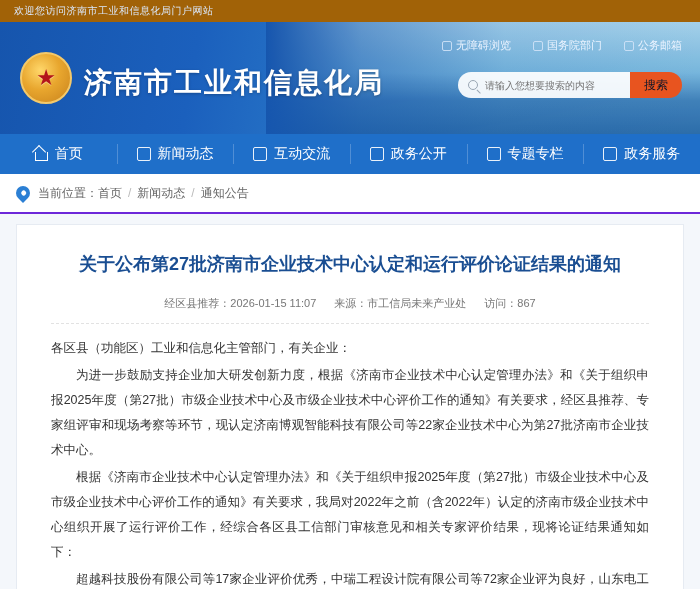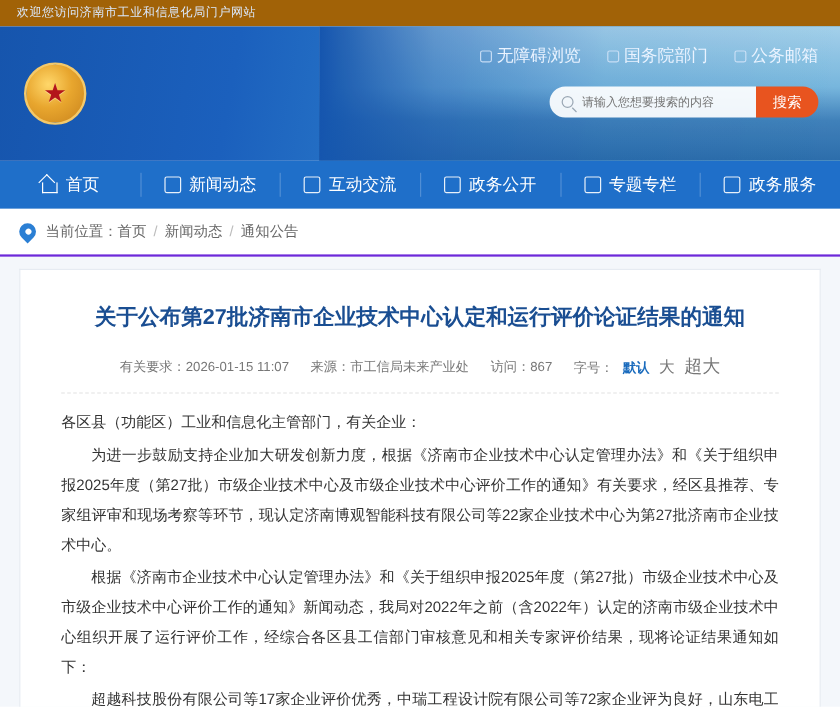--- a/index.html
+++ b/index.html
@@ -71,21 +71,21 @@
     letter-spacing: 2px;
     text-shadow: 0 1px 3px rgba(0,0,0,0.25);
     white-space: nowrap;
   }
   .banner-links {
     position: absolute;
     right: 18px;
     top: 16px;
     display: flex;
     gap: 22px;
-    font-size: 14px;
+    font-size: 11px;
     color: #eaf3ff;
     z-index: 4;
   }
   .banner-links .bl {
     display: flex;
     align-items: center;
     gap: 4px;
     cursor: pointer;
   }
   .bl-icon {
@@ -135,21 +135,21 @@
     background: transparent;
     font-size: 10px;
     color: #8a949e;
     width: 140px;
     font-family: Liberation Serif, serif;
   }
   .search-btn {
     width: 52px;
     height: 26px;
     background: #e8541f;
-    color: #ffffff;
+    color: #0f172a;
     font-size: 12px;
     border: none;
     border-radius: 0 13px 13px 0;
     cursor: pointer;
     font-family: "Liberation Sans", sans-serif;
   }
 
   
   .nav {
     height: 40px;
@@ -281,20 +281,21 @@
 </head>
 <body>
 
 <div class="topbar">
   <span>欢迎您访问济南市工业和信息化局门户网站</span>
 </div>
 
 <div class="banner">
   <div class="banner-inner">
     <div class="emblem">★</div>
+    <div class="site-title">济南市工业和信息化局</div>
 
     <div class="banner-links">
       <span class="bl">
         <span class="bl-icon"></span>
         <span>无障碍浏览</span>
       </span>
       <span class="bl">
         <span class="bl-icon"></span>
         <span>国务院部门</span>
       </span>
@@ -351,35 +352,32 @@
   <a>通知公告</a>
 </div>
 
 <div class="page-bg">
   <div class="card">
 
     <div class="title">关于公布第27批济南市企业技术中心认定和运行评价论证结果的通知</div>
 
     <div class="meta">
       <span>
-        <span>有关要求：</span><span>2026-01-15 11:07</span>
+        <span>经区县推荐：</span><span>2026-01-15 11:07</span>
       </span>
       <span>
         <span>来源：</span><span>市工信局未来产业处</span>
       </span>
       <span>
         <span>访问：</span><span>867</span>
-      </span>
-      <span>
-        <span>字号：</span><span class="fs-opt active">默认</span><span class="fs-opt big">大</span><span class="fs-opt bigger">超大</span>
       </span>
     </div>
 
     <div class="body-text">
       <p>各区县（功能区）工业和信息化主管部门，有关企业：</p>
       <p class="indent">为进一步鼓励支持企业加大研发创新力度，根据《济南市企业技术中心认定管理办法》和《关于组织申报2025年度（第27批）市级企业技术中心及市级企业技术中心评价工作的通知》有关要求，经区县推荐、专家组评审和现场考察等环节，现认定济南博观智能科技有限公司等22家企业技术中心为第27批济南市企业技术中心。</p>
-      <p class="indent">根据《济南市企业技术中心认定管理办法》和《关于组织申报2025年度（第27批）市级企业技术中心及市级企业技术中心评价工作的通知》新闻动态，我局对2022年之前（含2022年）认定的济南市级企业技术中心组织开展了运行评价工作，经综合各区县工信部门审核意见和相关专家评价结果，现将论证结果通知如下：</p>
+      <p class="indent">根据《济南市企业技术中心认定管理办法》和《关于组织申报2025年度（第27批）市级企业技术中心及市级企业技术中心评价工作的通知》有关要求，我局对2022年之前（含2022年）认定的济南市级企业技术中心组织开展了运行评价工作，经综合各区县工信部门审核意见和相关专家评价结果，现将论证结果通知如下：</p>
       <p class="indent">超越科技股份有限公司等17家企业评价优秀，中瑞工程设计院有限公司等72家企业评为良好，山东电工电气集团智能电气有限公司等28家企业评为基本合格，山东奥诺能源科技股份有限公司等24家企业评为不合格。</p>
 
     </div>
 
   </div>
 </div>
 
 </body></html>

